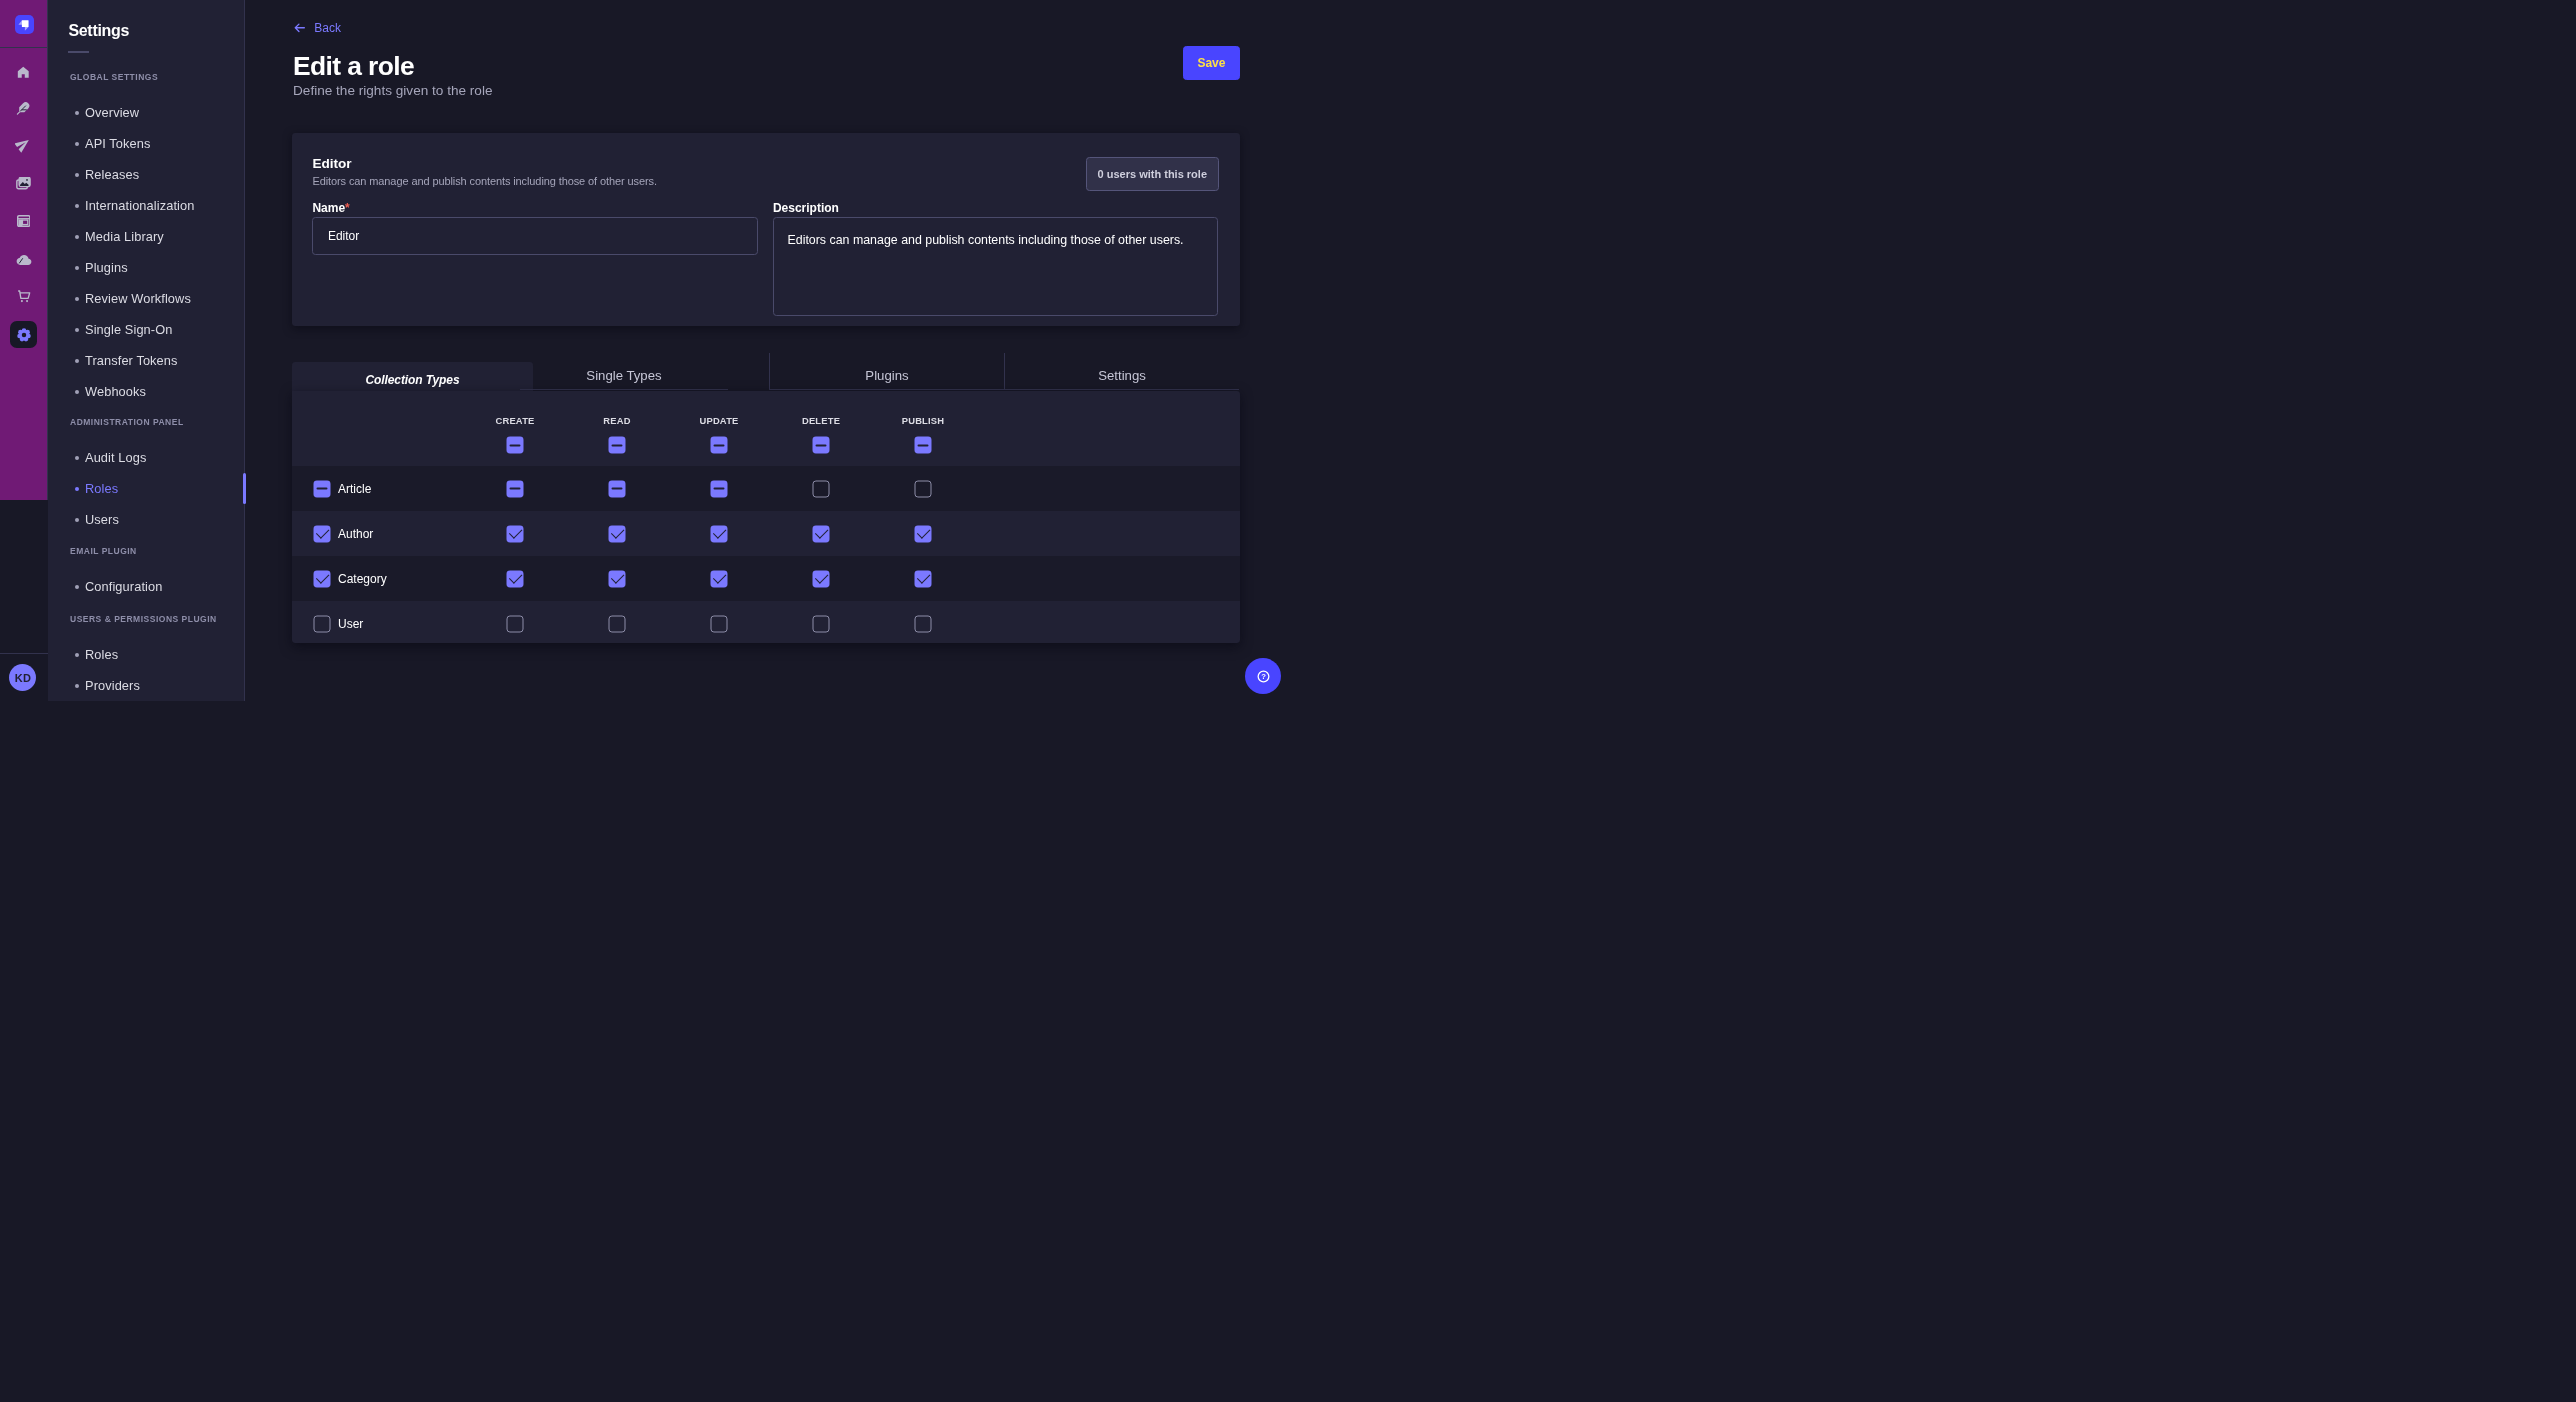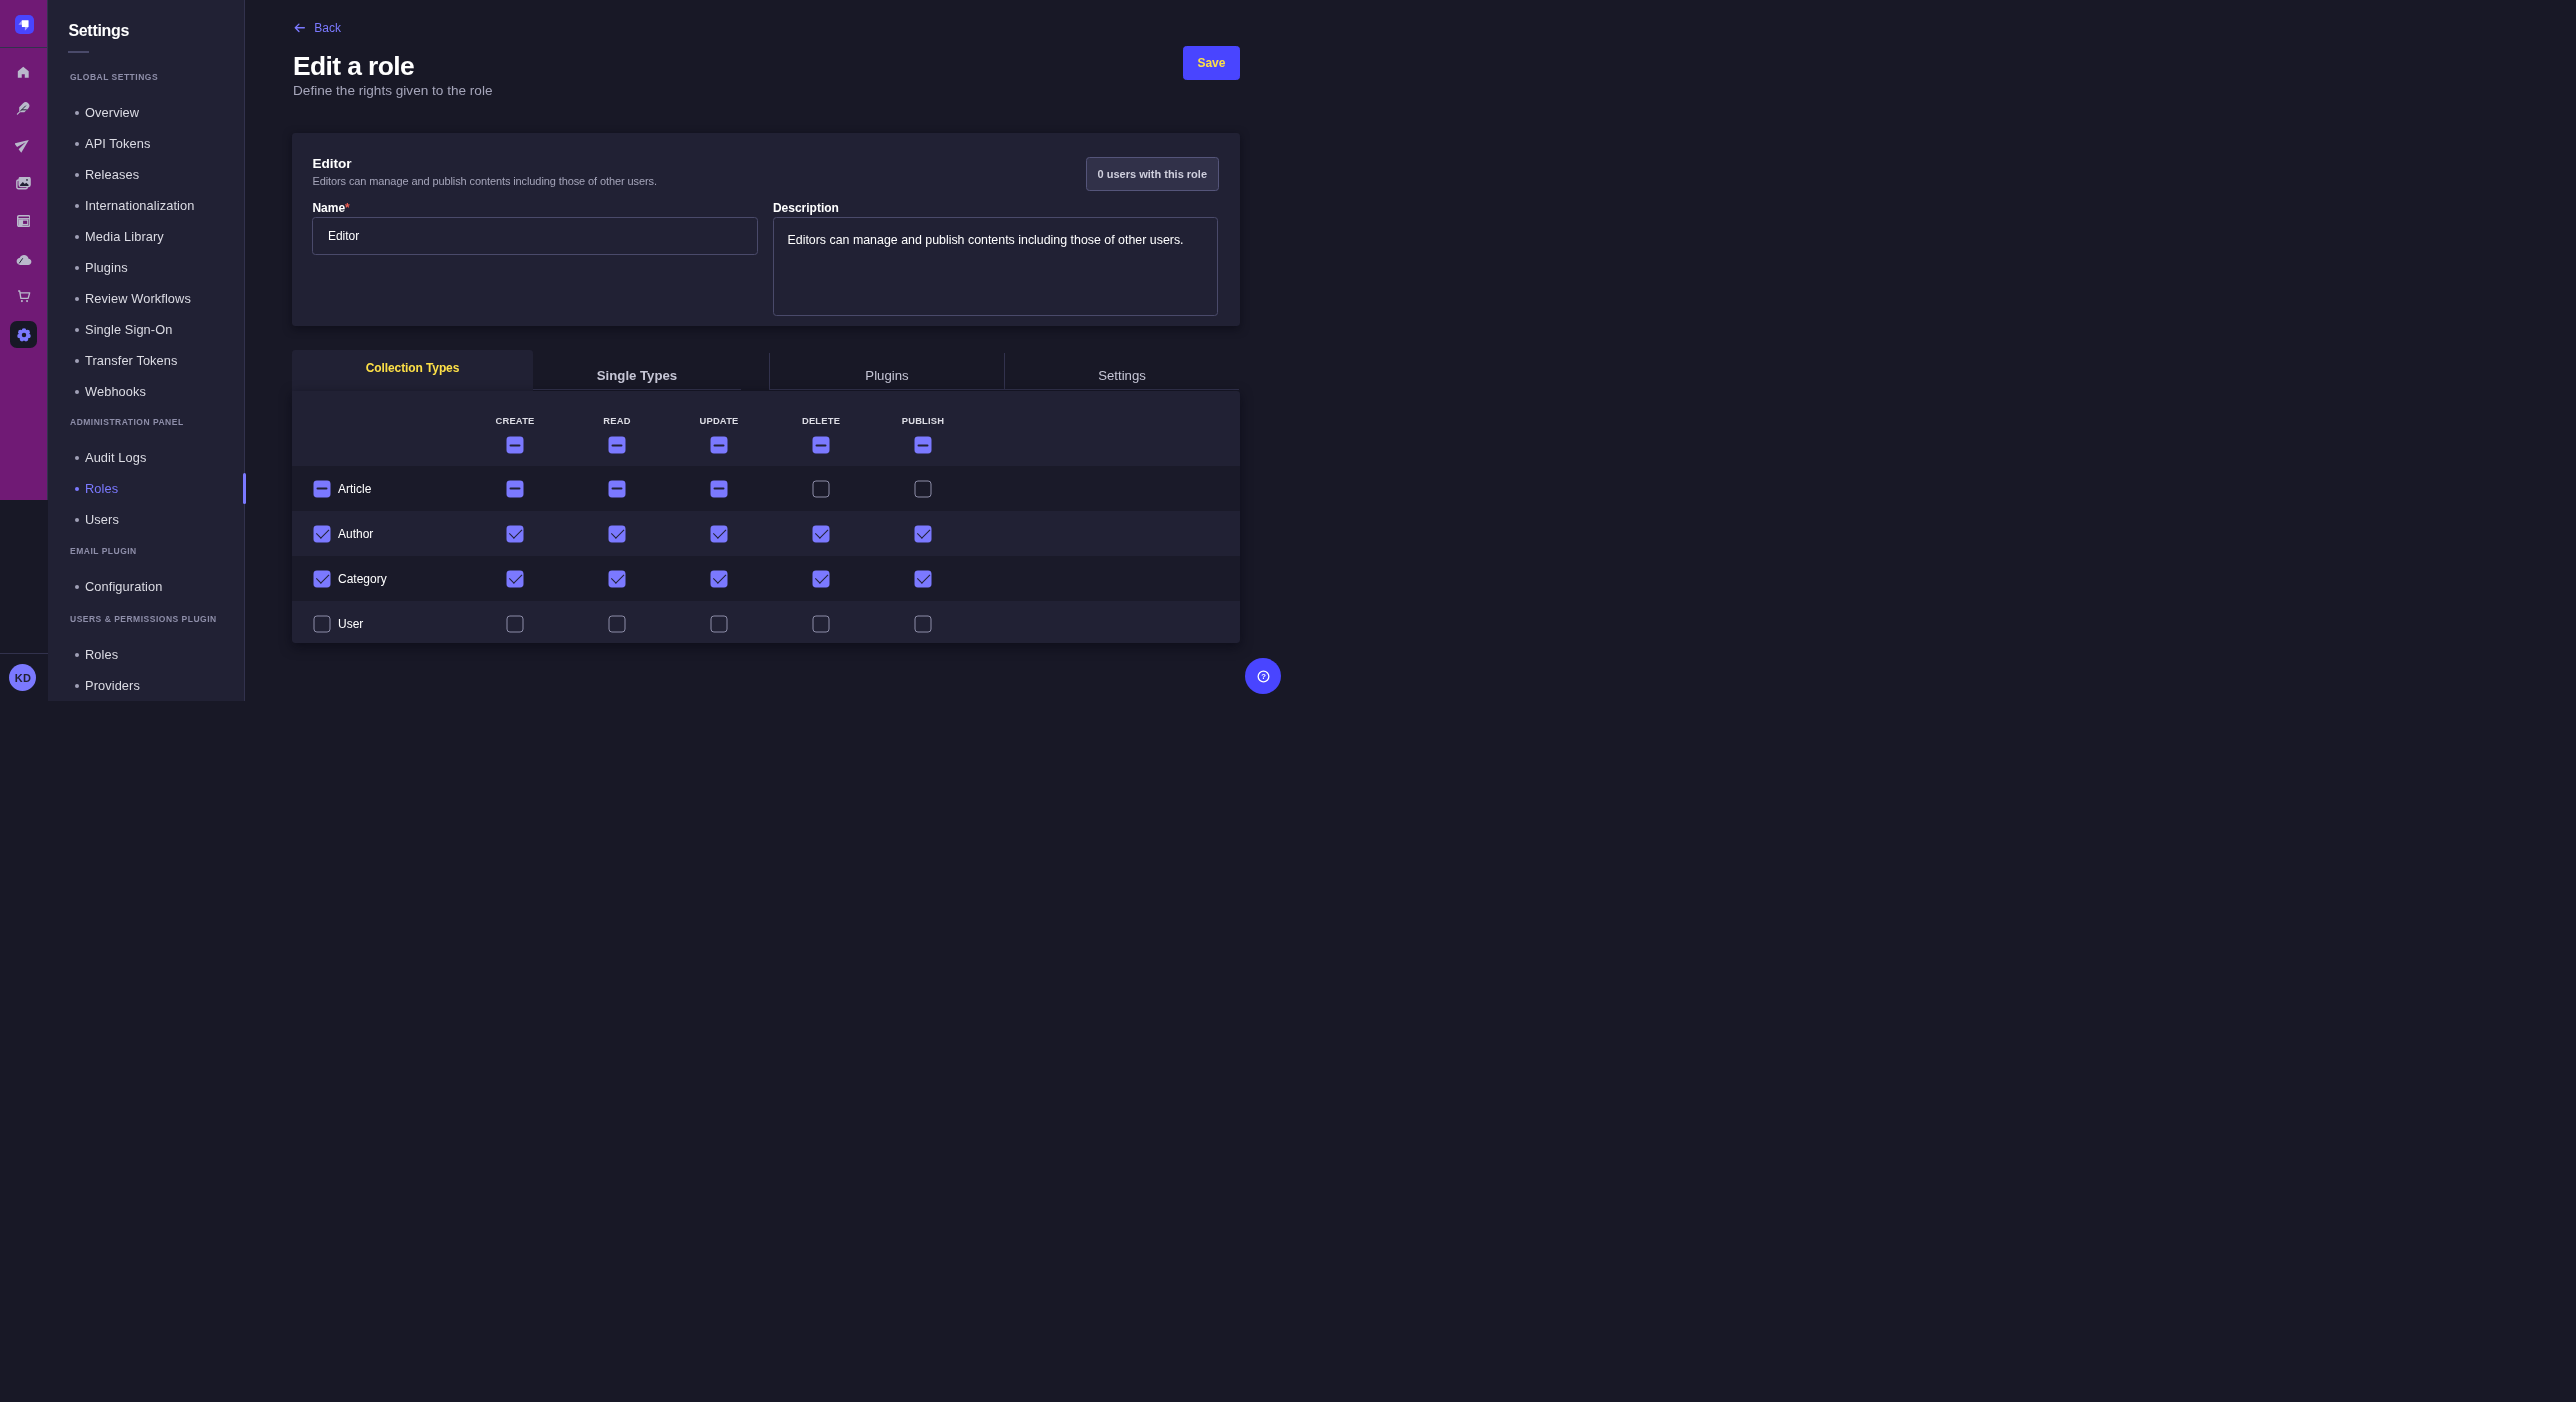--- a/index.html
+++ b/index.html
@@ -41,23 +41,23 @@
 #card .csub { font-size:11px; letter-spacing:-0.1px; color:#a5a5ba; margin-top:4.3px; }
 #usersbtn { position:absolute; right:21px; top:24px; height:28px; padding:16px 11px; background:#313149; border:0.9px solid #55557a; border-radius:3.4px; color:#cfcfdd; font-size:11px; font-weight:bold; display:flex; align-items:center; }
 #formgrid { position:absolute; left:20.4px; top:68px; width:906px; display:grid; grid-template-columns:1fr 1fr; column-gap:15px; }
 .flabel { font-size:12px; font-weight:bold; color:#fff; height:14.5px; }
 .flabel .req { color:#ee5e52; }
 .finput { margin-top:1.7px; height:38px; border:0.9px solid #4a4a6a; border-radius:3.4px; background:transparent; color:#fff; font-size:12px; display:flex; align-items:center; padding-left:14.5px; }
 .ftext { margin-top:1.7px; height:99px; border:0.9px solid #4a4a6a; border-radius:3.4px; background:transparent; color:#fff; font-size:12.4px; padding:12px 13.6px; line-height:20.4px; white-space:nowrap; }
 
 
 #tabs { position:absolute; left:48px; top:346px; width:948px; height:44px; }
-#tab-active { position:absolute; left:0; top:4px; width:241px; height:44px; background:#212134; border-radius:3.4px 3.4px 0 0; color:#fde047; font-size:12px; letter-spacing:-0.1px; font-weight:bold; display:flex; align-items:center; justify-content:center; padding-bottom:7.7px; }
+#tab-active { position:absolute; left:0; top:16px; width:241px; height:44px; background:#212134; border-radius:3.4px 3.4px 0 0; color:#ffffff; font-size:12px; letter-spacing:-0.1px; font-weight:bold; display:flex; align-items:center; justify-content:center; padding-bottom:7.7px;font-style:italic; }
 .tab { position:absolute; top:7.2px; height:37px; color:#c6c6d6; font-size:13.2px; display:flex; align-items:center; justify-content:center; border-bottom:0.9px solid #32324d; padding-top:7.7px; }
-#tab2 { left:241px; width:208px;font-weight:bold; }
+#tab2 { left:228px; width:208px; }
 #tab3 { left:477px; width:235px; border-left:0.9px solid #32324d; }
 #tab4 { left:712px; width:235px; border-left:0.9px solid #32324d; }
 
 
 #panel { position:absolute; left:48px; top:391px; width:948px; height:252px; background:#212134; border-radius:0 3.4px 3.4px 3.4px; box-shadow:0 3.4px 12px rgba(6,6,16,0.55); }
 .colhead { position:absolute; top:24px; transform:translateX(-50%); font-size:9.4px; font-weight:bold; letter-spacing:0.2px; color:#dcdce4; }
 .cb { position:absolute; width:17px; height:17px; border-radius:3.4px; transform:translate(-50%,-50%); }
 .cb.on { background:#7b79ff; }
 .cb.off { border:1.3px solid #8e8ea9; background:transparent; }
 .cb.ind::after { content:""; position:absolute; left:3.4px; top:7.5px; width:10.2px; height:2.1px; border-radius:1.7px; background:#212134; }

